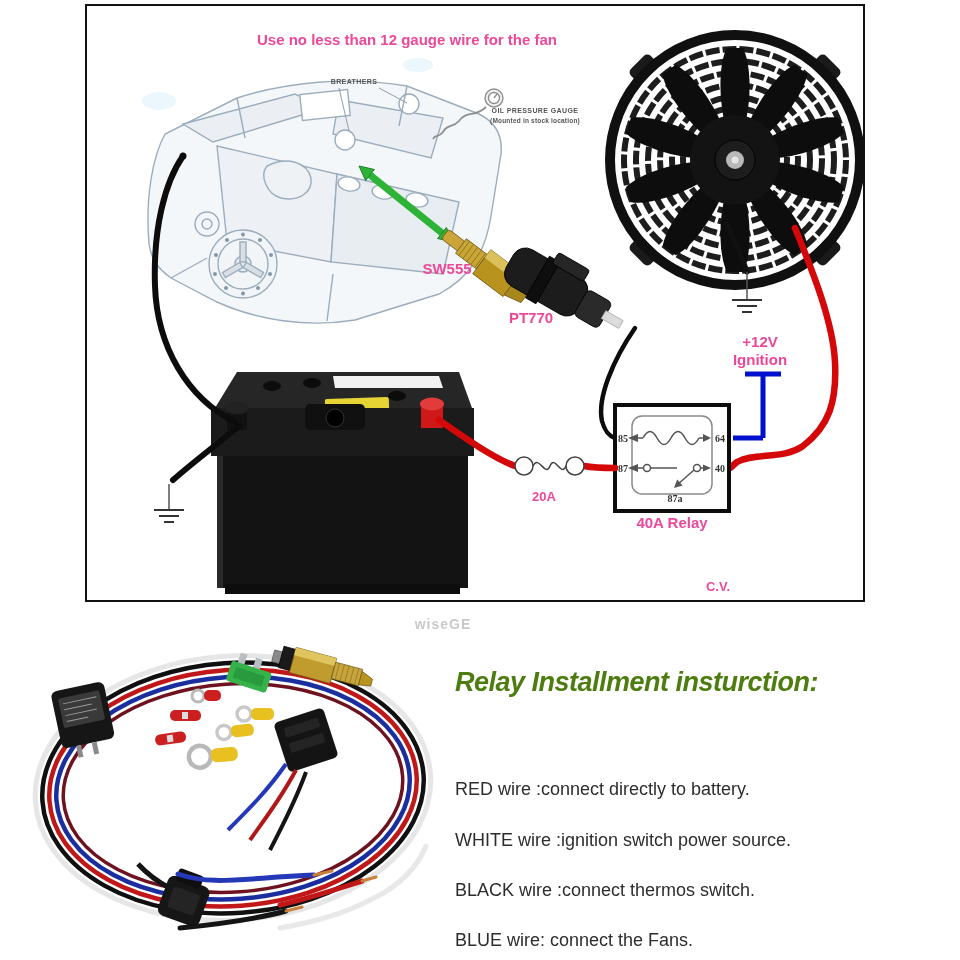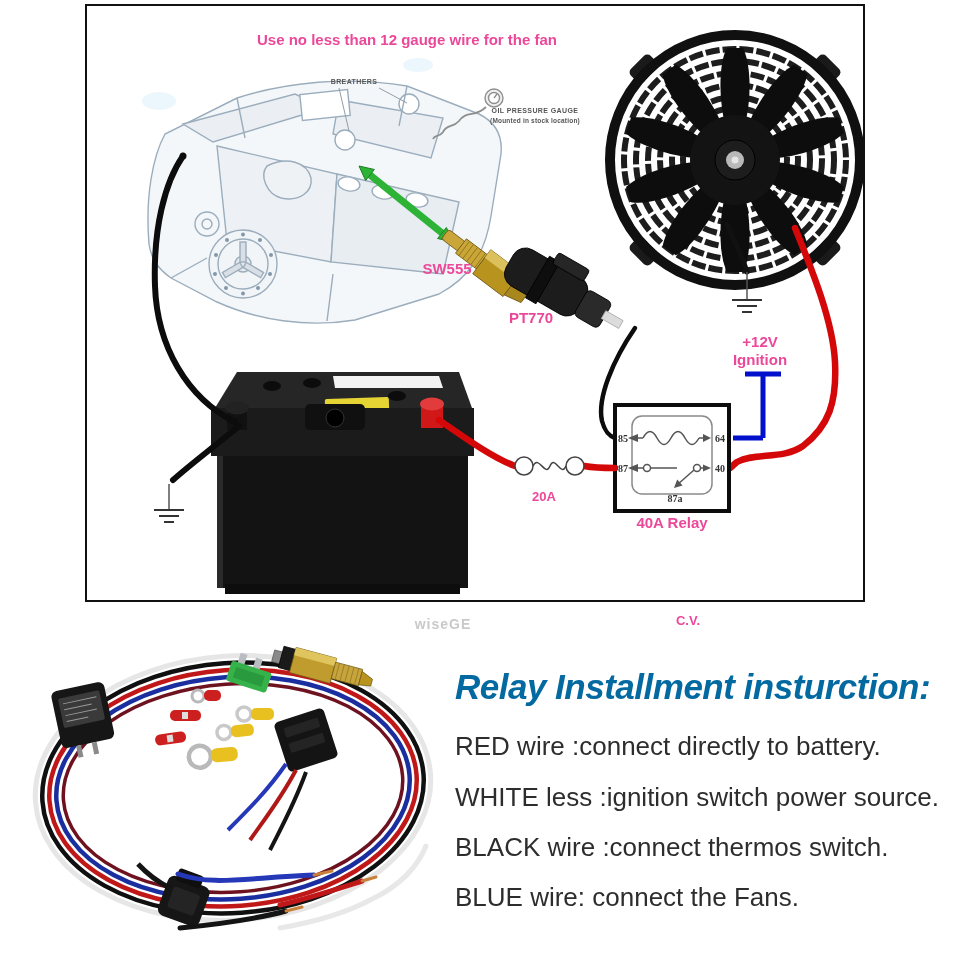--- a/index.html
+++ b/index.html
@@ -15,23 +15,23 @@
   .note{font-size:15px;text-align:center;line-height:20px;}
   .tiny{font-size:7px;letter-spacing:.4px;color:#555;}
   .tiny2{font-size:6.5px;letter-spacing:.2px;color:#555;}
   .part{font-size:15px;}
   .pin{font-family:"Liberation Serif","DejaVu Serif",serif;font-size:10px;color:#333;}
   .mid{font-size:13px;}
   .wm{color:#c9c9c9;font-size:14px;letter-spacing:1px;}
   .smudge{position:absolute;background:#dbeefb;border-radius:50%;opacity:.55;}
 
   
-  .heading{position:absolute;left:455px;top:667px;font-size:35px;font-weight:bold;
-     font-style:italic;color:#0369a1;letter-spacing:-.5px;white-space:nowrap;}
-  .ins-line{position:absolute;left:455px;font-size:26px;color:#2d2d2d;white-space:nowrap;}
+  .heading{position:absolute;left:455px;top:667px;font-size:27px;font-weight:bold;
+     font-style:italic;color:#4d7c0f;letter-spacing:-.5px;white-space:nowrap;}
+  .ins-line{position:absolute;left:455px;font-size:18px;color:#2d2d2d;white-space:nowrap;margin-top:48px;}
 
   
   .kit{position:absolute;left:18px;top:628px;width:440px;height:320px;}
 </style>
 </head>
 <body>
 
 <div class="diagram-panel">
 
   <svg width="776" height="594" viewBox="0 0 776 594">
@@ -236,21 +236,21 @@
   <div class="lbl part" style="left:444px;top:312px;">PT770</div>
   <div class="lbl part" style="left:673px;top:336px;">+12V</div>
   <div class="lbl part" style="left:673px;top:354px;">Ignition</div>
   <div class="lbl mid" style="left:457px;top:491px;">20A</div>
   <div class="lbl pin" style="left:536px;top:432px;">85</div>
   <div class="lbl pin" style="left:633px;top:432px;">64</div>
   <div class="lbl pin" style="left:536px;top:462px;">87</div>
   <div class="lbl pin" style="left:633px;top:462px;">40</div>
   <div class="lbl pin" style="left:588px;top:492px;">87a</div>
   <div class="lbl part" style="left:585px;top:517px;">40A Relay</div>
-  <div class="lbl mid" style="left:601px;top:581px;margin-top:34px;">C.V.</div>
+  <div class="lbl mid" style="left:631px;top:581px;">C.V.</div>
   <div class="lbl wm" style="left:356px;top:586px;margin-top:33px;">wiseGE</div>
   <div class="smudge" style="left:55px;top:86px;width:34px;height:18px;"></div>
   <div class="smudge" style="left:316px;top:52px;width:30px;height:14px;"></div>
 </div>
 
 <svg class="kit" viewBox="0 0 440 320">
 
   <g fill="none" transform="rotate(-4 215 160)">
     <ellipse cx="215" cy="160" rx="198" ry="132" stroke="#e6e6e6" stroke-width="5"></ellipse>
     <ellipse cx="215" cy="160" rx="191" ry="125" stroke="#101010" stroke-width="4.5"></ellipse>
@@ -338,16 +338,16 @@
     <line x1="344" y1="253" x2="358" y2="249" stroke="#c8803a" stroke-width="3"></line>
     <path d="M 162,300 C 202,296 242,290 268,283" stroke="#141414" stroke-width="5"></path>
     <line x1="268" y1="283" x2="284" y2="279" stroke="#c8803a" stroke-width="3"></line>
     <path d="M 262,300 C 302,293 334,282 354,271 C 382,258 400,238 408,218" stroke="#e8e8e8" stroke-width="5"></path>
   </g>
 </svg>
 
 <div>
   <div class="heading">Relay Installment insturction:</div>
   <div class="ins-line" style="top:731px;">RED wire :connect directly to battery.</div>
-  <div class="ins-line" style="top:782px;">WHITE less :ignition switch power source.</div>
+  <div class="ins-line" style="top:782px;">WHITE wire :ignition switch power source.</div>
   <div class="ins-line" style="top:832px;">BLACK wire :connect thermos switch.</div>
   <div class="ins-line" style="top:882px;">BLUE wire: connect the Fans.</div>
 </div>
 
 </body></html>

